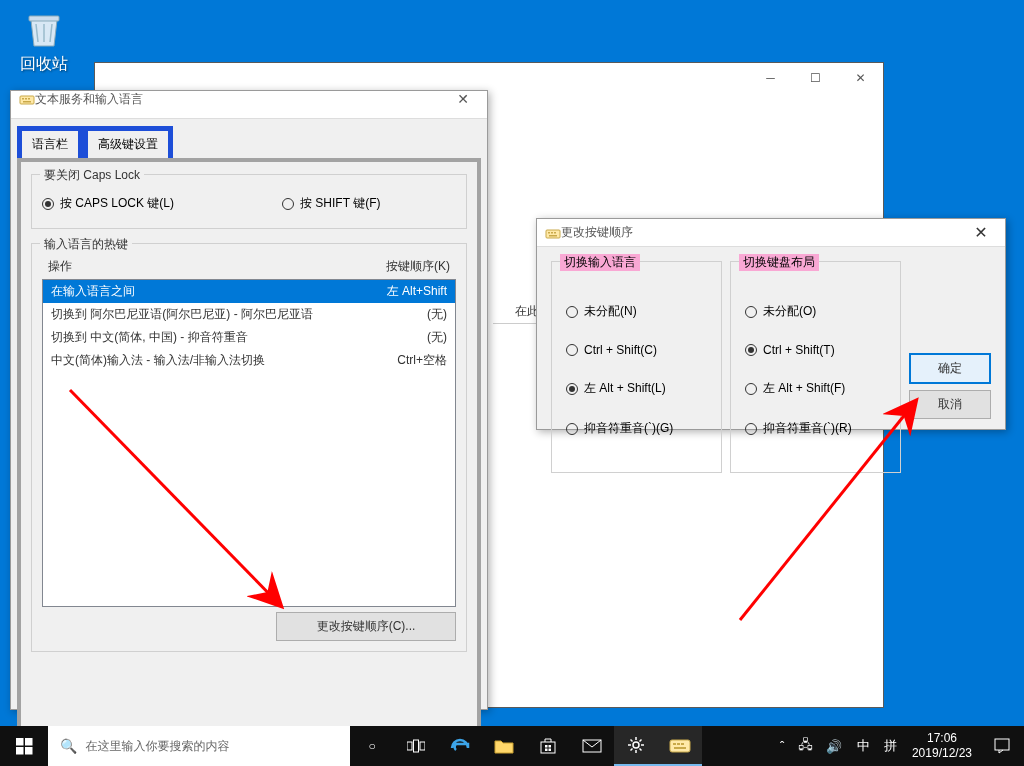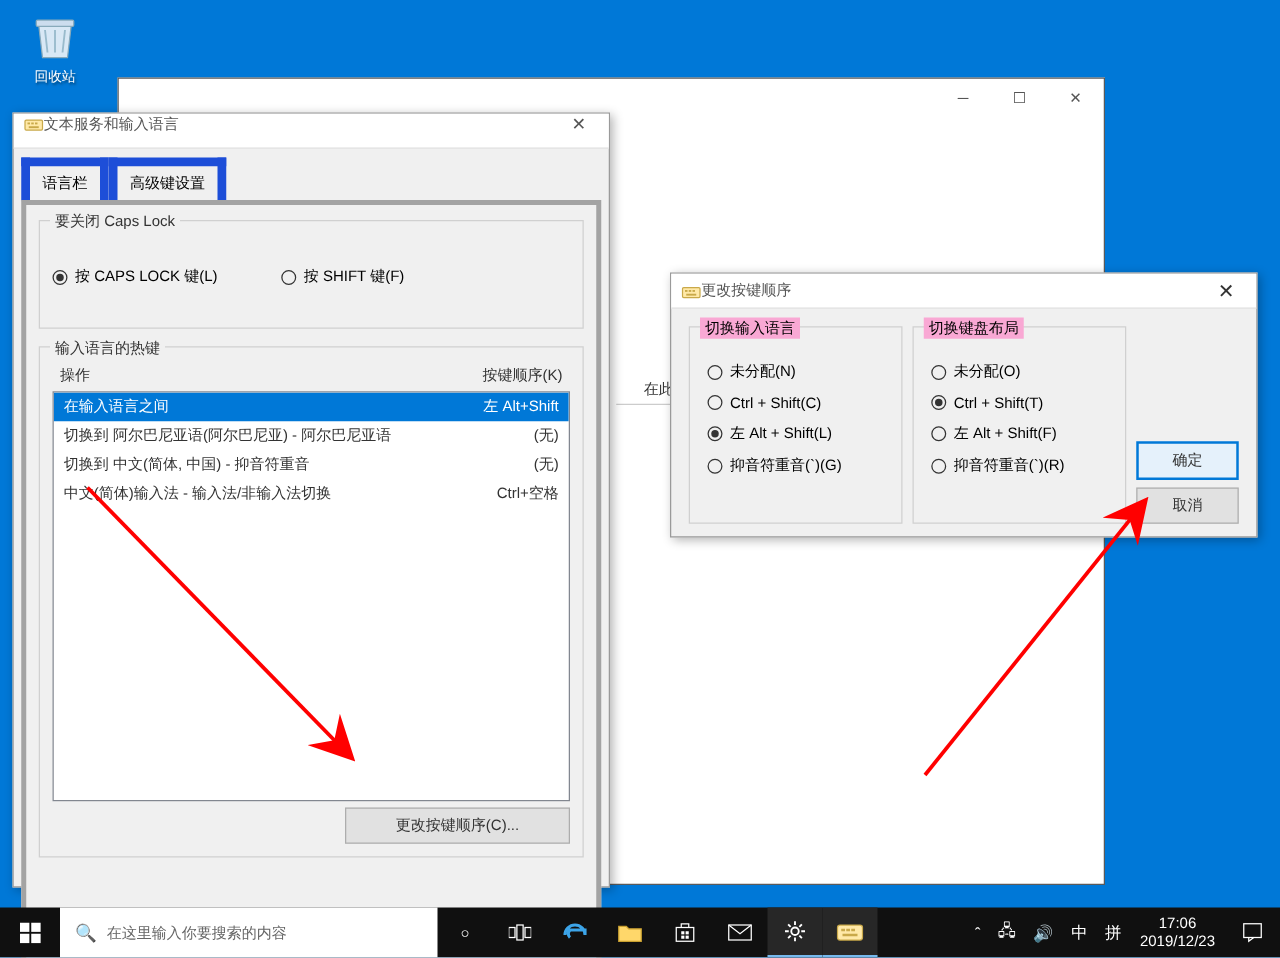--- a/index.html
+++ b/index.html
@@ -1,42 +1,42 @@
 <!DOCTYPE html>
 <html><head>
 <meta charset="utf-8">
 <style>
 *{box-sizing:border-box;margin:0;padding:0;font-family:"Microsoft YaHei","Segoe UI",sans-serif;font-size:12px}
 body{width:1024px;height:766px;background:#0078d7;overflow:hidden;position:relative}
 .desktop-icon{position:absolute;top:8px;left:14px;text-align:center;color:#fff;width:60px}
 .recycle-bin{width:42px;height:42px;margin:0 auto 4px;position:relative}
 .recycle-bin svg{width:42px;height:42px}
-.desktop-icon span{font-size:11px;text-shadow:1px 1px 2px rgba(0,0,0,.5)}
+.desktop-icon span{font-size:16px;text-shadow:1px 1px 2px rgba(0,0,0,.5)}
 
 
 .win-settings{position:absolute;top:62px;left:94px;width:790px;height:646px;background:#fff;border:1px solid #5a5a5a}
 .win-settings .titlebar{height:30px;display:flex;align-items:center;justify-content:flex-end}
 .win-settings .titlebar .btn{width:45px;height:30px;display:flex;align-items:center;justify-content:center;color:#555}
 .win-settings .header{height:40px;display:flex;align-items:center;padding:0 16px;gap:18px;color:#333}
 .win-settings .header .arrow{font-size:18px;color:#999}
 .win-settings .header .title{font-size:15px}
 
 
 .dlg-text{position:absolute;top:90px;left:10px;width:478px;height:620px;background:#f0f0f0;border:1px solid #9a9a9a;box-shadow:2px 2px 8px rgba(0,0,0,.3)}
 .dlg-text .titlebar{height:28px;background:#fff;display:flex;align-items:flex-start;padding:0 4px 0 8px;border-bottom:1px solid #ddd}
 .dlg-text .titlebar .t{flex:1;color:#555}
 .dlg-text .titlebar .x{width:40px;text-align:center;font-size:14px;color:#555}
 .dlg-text .tabs{display:flex;margin:6px 6px 0}
-.dlg-text .tab{padding:5px 10px;background:#f0f0f0;border:7px solid #1d4ed8;position:relative;top:1px}
+.dlg-text .tab{padding:5px 10px;background:#f0f0f0;border:5px solid #1d4ed8;position:relative;top:1px}
 .dlg-text .tab.inactive{background:#f0f0f0;border-bottom:1px solid #adadad}
 .dlg-text .tab.active{background:#f0f0f0;border-bottom:1px solid #f0f0f0}
 .dlg-text .tab-body{border:4px solid #a3a3a3;margin:0 6px 6px;padding:12px 10px 10px;height:628px;position:relative;background:#f0f0f0}
 .group{border:1px solid #d0d0d0;margin-bottom:14px;position:relative;padding:14px 10px 10px}
 .group .legend{position:absolute;top:-8px;left:8px;background:#f0f0f0;padding:0 4px;color:#333}
-.radio-row{display:flex;gap:51px;margin:22px 0}
+.radio-row{display:flex;gap:108px;margin:6px 0}
 .radio{display:flex;align-items:center;gap:6px}
 .radio .dot{width:12px;height:12px;border:1px solid #333;border-radius:50%;display:flex;align-items:center;justify-content:center}
 .radio .dot .fill{width:6px;height:6px;background:#333;border-radius:50%}
 .hotkey-head{display:flex;justify-content:space-between;padding:0 6px 4px;color:#333}
 .hotkey-list{background:#fff;border:1px solid #828790;height:328px;overflow:hidden}
 .hotkey-row{display:flex;justify-content:space-between;padding:3px 8px;color:#333}
 .hotkey-row.sel{background:#0078d7;color:#fff}
 .btn-std{background:#e1e1e1;border:1px solid #adadad;padding:4px 10px;min-width:74px;text-align:center;color:#333}
 .btn-std.disabled{color:#000000}
 .btn-change{position:absolute;right:10px;bottom:10px;width:180px;padding:5px}
@@ -44,21 +44,21 @@
 .dlg-text .footer .btn-std{width:88px;padding:5px}
 
 
 .dlg-hotkey{position:absolute;top:218px;left:536px;width:470px;height:212px;background:#f0f0f0;border:1px solid #9a9a9a;box-shadow:2px 2px 8px rgba(0,0,0,.3)}
 .dlg-hotkey .titlebar{height:28px;background:#fff;display:flex;align-items:center;padding:0 4px 0 8px;border-bottom:1px solid #ddd}
 .dlg-hotkey .titlebar .t{flex:1;color:#555}
 .dlg-hotkey .titlebar .x{width:40px;text-align:center;font-size:16px;color:#333}
 .dlg-hotkey .body{padding:14px;display:flex;gap:8px}
 .col-group{border:1px solid #d0d0d0;position:relative;padding:18px 14px 12px;width:172px}
 .col-group .legend{position:absolute;top:-8px;left:8px;background:#f9a8d4;padding:0 4px}
-.col-group .radio{margin:9px 0}
+.col-group .radio{margin:23px 0}
 .side-btns{display:flex;flex-direction:column;gap:6px;padding-top:92px}
 .side-btns .btn-std{width:82px;padding:5px}
 .btn-ok{border:2px solid #0078d7;background:#e5f1fb}
 
 
 .arrow-svg{position:absolute;pointer-events:none}
 
 
 .taskbar{position:absolute;bottom:0;left:0;width:1024px;height:40px;background:#101010;display:flex;align-items:center;color:#fff}
 .tb-start{width:48px;height:40px;display:flex;align-items:center;justify-content:center}

